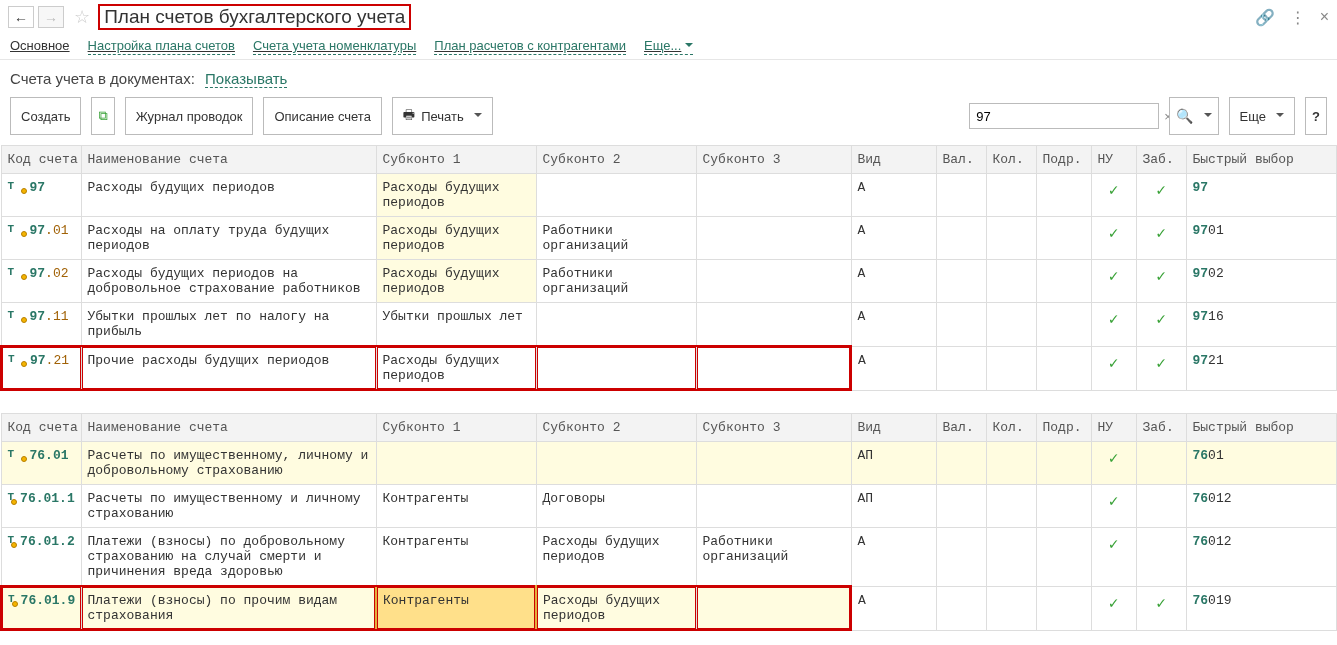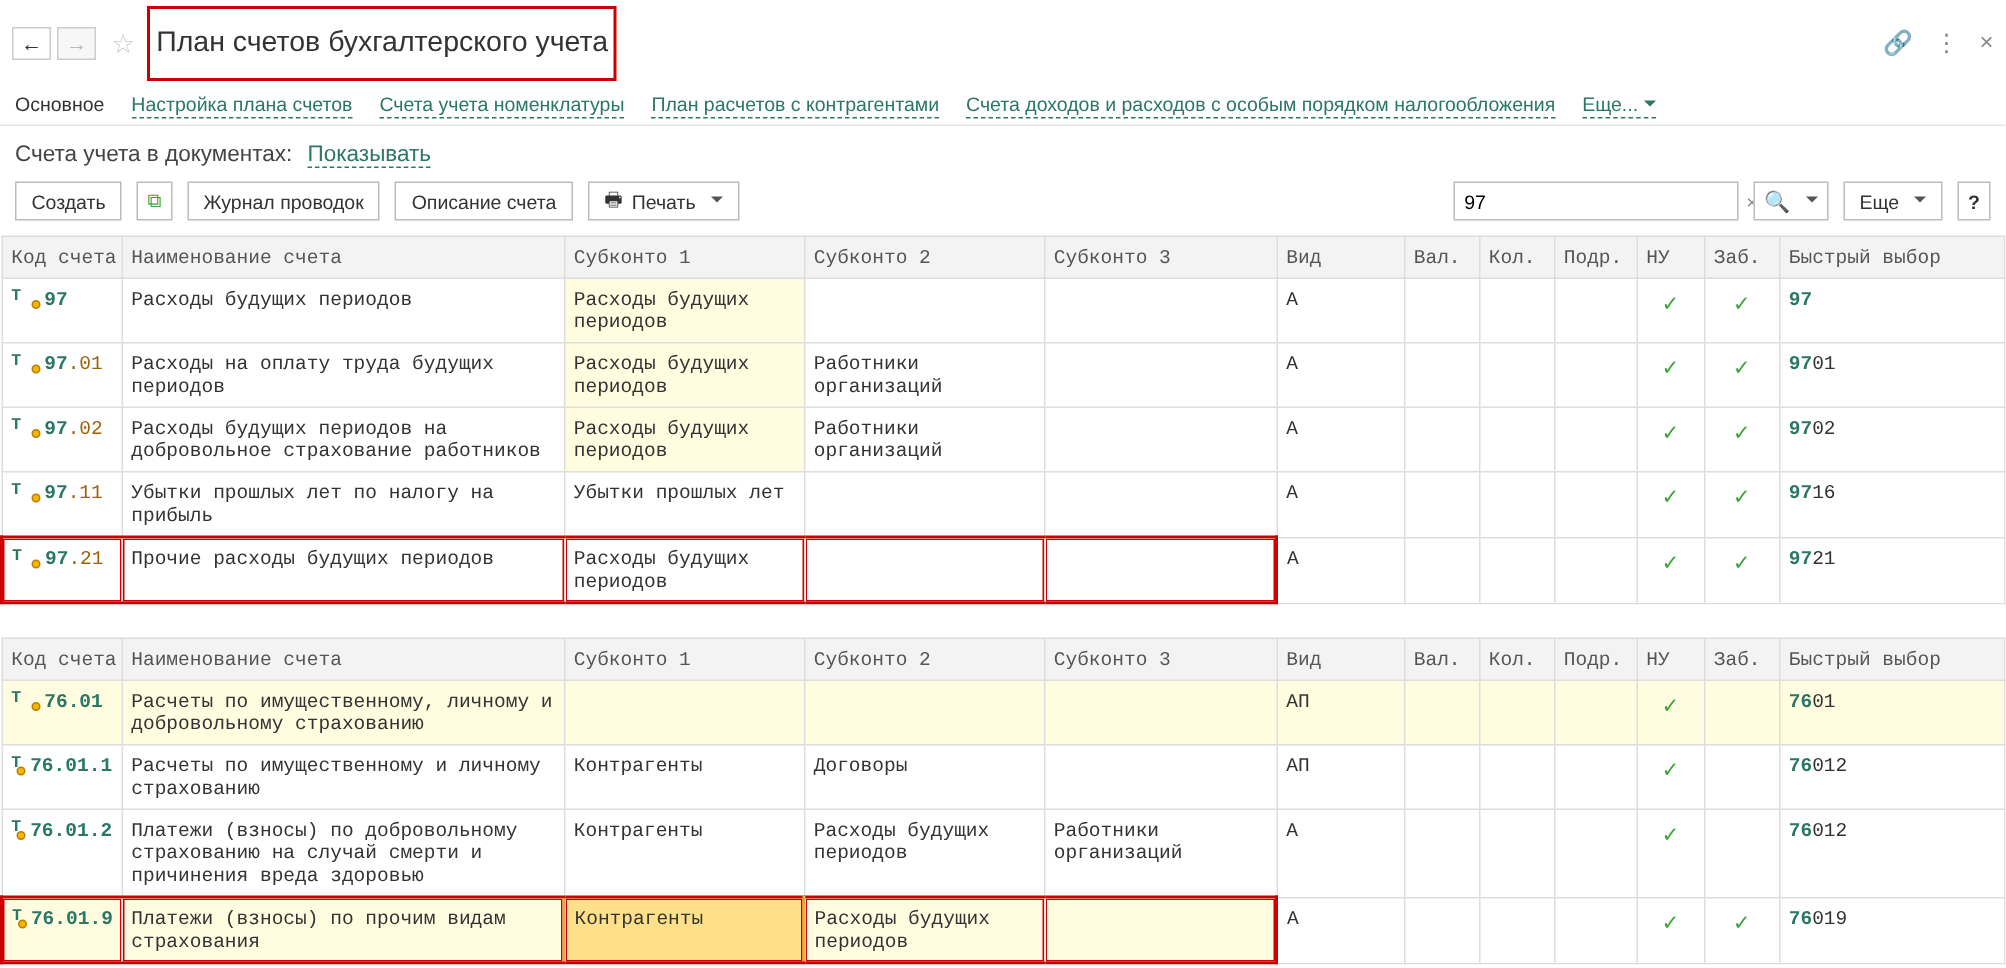--- a/index.html
+++ b/index.html
@@ -23,33 +23,34 @@
     background: #fff;
     display:flex; align-items:center; justify-content:center;
     cursor:pointer;
   }
   .nav-btn.disabled { color:#bbb; background:#f7f7f7; }
   .nav-arrow { font-size: 14px; line-height:1; }
   .star { color:#ccc; font-size:18px; margin: 0 4px 0 6px; }
   .title {
     font-size: 19px;
     color: #333;
-    padding: 12px 4px;
+    padding: 0 4px;
     border: 2px solid #cc0000;
     text-align: center;
   }
   .spacer { flex:1; }
   .top-icon { color:#888; font-size:16px; margin-left:10px; cursor:pointer; }
 
   .tabs {
     display:flex;
     gap: 18px;
     padding: 6px 10px 4px 10px;
     border-bottom: 1px solid #e6e6e6;
     font-size: 13px;
+    text-decoration: underline;
   }
   .tab { color:#2a7766; cursor:pointer; border-bottom:1px dashed #2a7766; padding-bottom:1px; }
   .tab.active { color:#333; border:none; }
   .tab.more::after { content:""; display:inline-block; margin-left:4px; border:4px solid transparent; border-top-color:#2a7766; vertical-align:middle; }
 
   .sub {
     padding: 10px 10px 6px 10px;
     font-size:15px;
   }
   .sub .lbl { color:#444; margin-right:6px; }
@@ -62,21 +63,21 @@
     padding: 4px 10px 10px 10px;
   }
   .btn {
     border:1px solid #bbb;
     background:#fff;
     padding: 4px 10px;
     cursor:pointer;
     display:flex;
     align-items:center;
     gap:6px;
-    height:26px;
+    height:38px;
     font-size:13px;
   }
   .btn.icon-only { padding: 4px 6px; }
   .btn .drop::after { content:""; display:inline-block; margin-left:4px; border:4px solid transparent; border-top-color:#555; vertical-align:middle; }
   .search-box {
     display:flex;
     border:1px solid #bbb;
     height:26px;
     width:190px;
     align-items:center;
@@ -166,21 +167,20 @@
   <span class="top-icon">🔗</span>
   <span class="top-icon">⋮</span>
   <span class="top-icon">×</span>
 </div>
 
 <div class="tabs">
   <span class="tab active">Основное</span>
   <span class="tab">Настройка плана счетов</span>
   <span class="tab">Счета учета номенклатуры</span>
   <span class="tab">План расчетов с контрагентами</span>
-  <span class="tab">Счета доходов и расходов с особым порядком налогообложения</span>
   <span class="tab more">Еще...</span>
 </div>
 
 <div class="sub">
   <span class="lbl">Счета учета в документах:</span>
   <span class="link">Показывать</span>
 </div>
 
 <div class="toolbar">
   <div class="btn">

